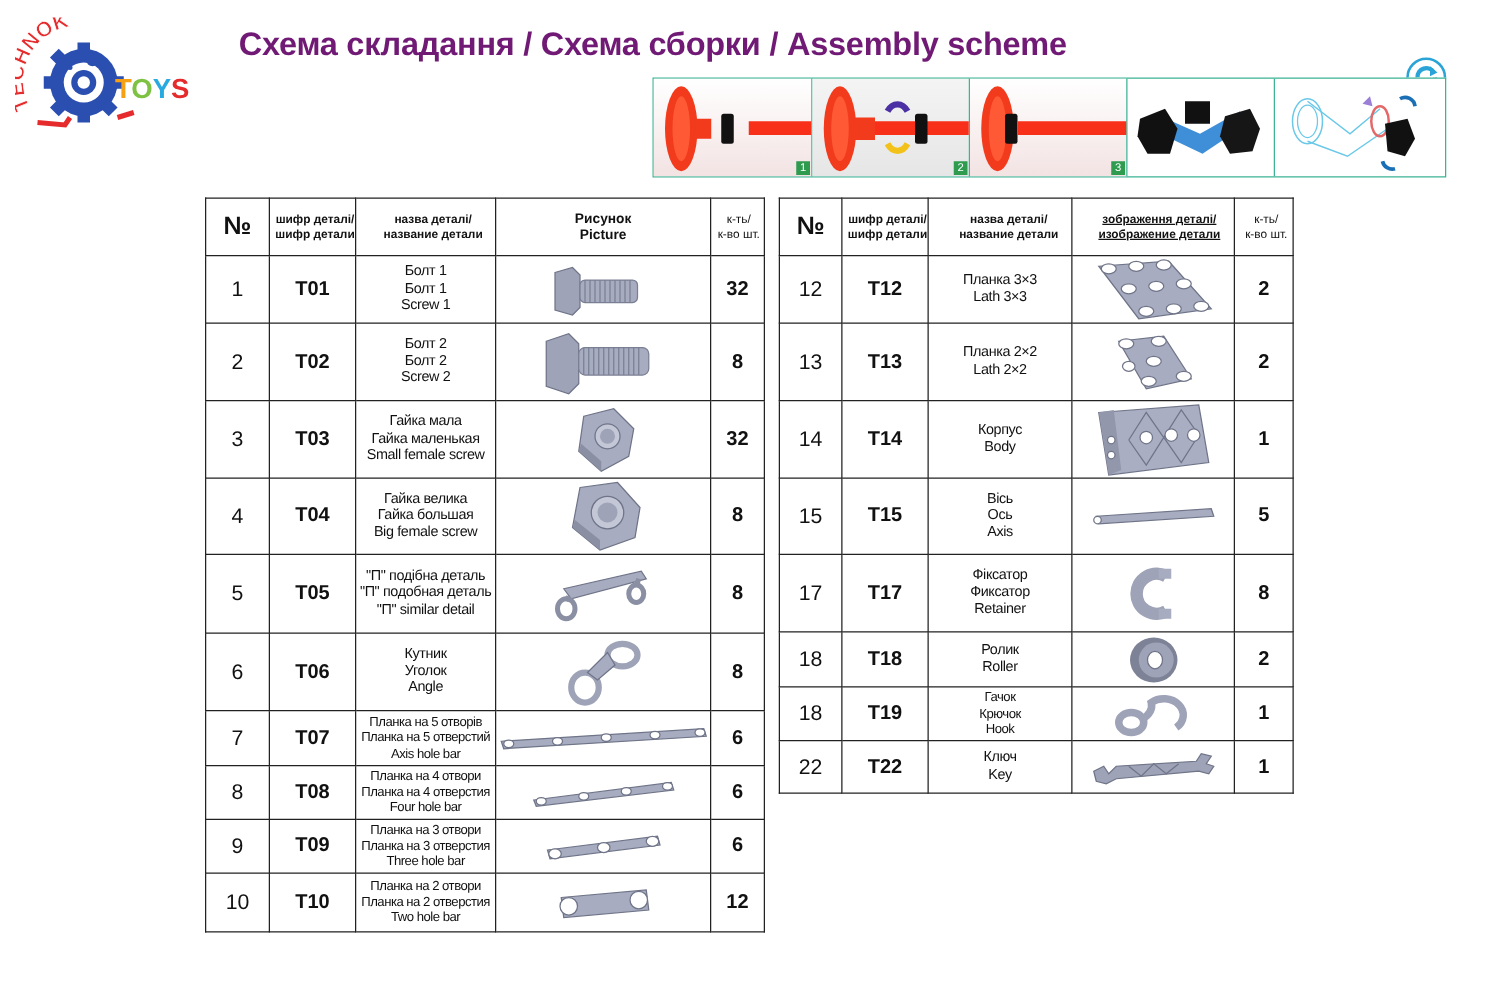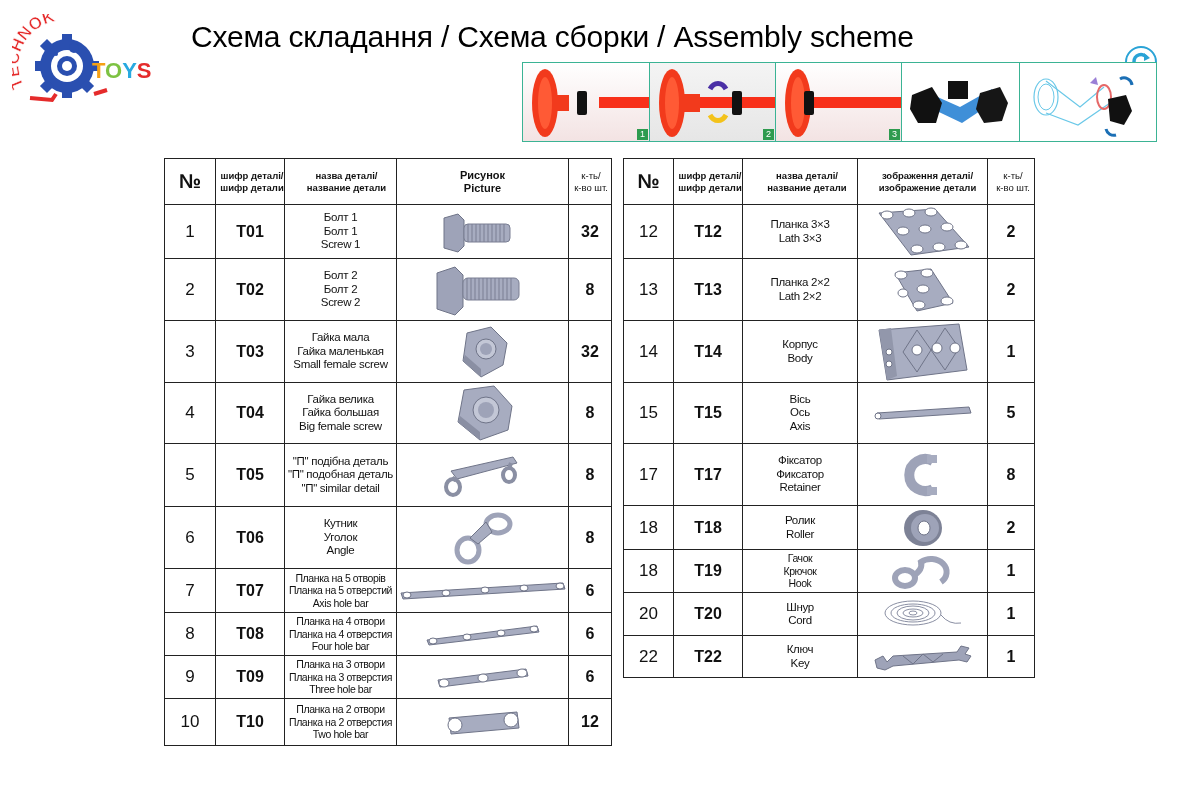--- a/index.html
+++ b/index.html
@@ -1,22 +1,22 @@
 <!DOCTYPE html>
 <html><head>
 <meta charset="utf-8">
 <style>
   html, body { margin: 0; padding: 0; background: #ffffff; }
   body { width: 1200px; height: 800px; position: relative; overflow: hidden;
          font-family: "Liberation Sans", sans-serif; color: #111; }
 
   
   .logo { position: absolute; left: 12px; top: 14px; width: 155px; height: 90px; }
-  .title { position: absolute; left: 191px; top: 20px; font-size: 30px; font-weight: normal;
-           color: #000000; letter-spacing: -0.2px; white-space: nowrap; }
+  .title { position: absolute; left: 191px; top: 20px; font-size: 26px; font-weight: bold;
+           color: #701a75; letter-spacing: -0.2px; white-space: nowrap; }
 
   
   .strip { position: absolute; left: 522px; top: 62px; width: 635px; height: 80px;
            border: 1.5px solid #3bb394; display: flex; background: #fff; box-sizing: border-box; }
   .step { position: relative; height: 100%; border-right: 1.5px solid #3bb394; overflow: hidden; box-sizing: border-box; }
   .step:last-child { border-right: none; }
   .step-badge { position: absolute; right: 1px; bottom: 1px; width: 11px; height: 11px;
                 background: #2e9b4f; color: #fff; font-size: 9px; line-height: 11px; text-align: center; }
   .refresh { position: absolute; left: 1125px; top: 46px; width: 32px; height: 32px; border-radius: 50%;
              background: #fff; border: 2px solid #2aa3d6; box-sizing: border-box; }
@@ -407,21 +407,21 @@
       <tr style="height:46px">
     <th class="h-no">№</th>
     <th class="h-small">
       <span class="name-line">шифр деталі/</span>
       <span class="name-line">шифр детали</span>
     </th>
     <th class="h-small" style="padding-left:14px !important;">
       <span class="name-line">назва деталі/</span>
       <span class="name-line">название детали</span>
     </th>
-    <th class="h-small" style="padding-left:10px !important;">
+    <th class="h-small" style="padding-left:10px !important;text-decoration:underline;">
       <span class="name-line">зображення деталі/</span>
       <span class="name-line">изображение детали</span>
     </th>
     <th class="h-small" style="padding-left:4px !important;font-weight:normal;">
       <span class="name-line">к-ть/</span>
       <span class="name-line">к-во шт.</span>
     </th>
   </tr>
 
   <tr style="height:54px">
@@ -560,41 +560,20 @@
     </td>
     <td>
       <svg class="pic" width="64" height="38" viewBox="0 0 64 38">
         <ellipse cx="14" cy="26" rx="10" ry="8" fill="none" stroke="#9ea3b8" stroke-width="6"></ellipse>
         <path d="M22,24 Q32,18 30,10 A12,10 0 1 1 50,30" fill="none" stroke="#9ea3b8" stroke-width="6"></path>
       </svg>
     </td>
     <td class="c-qty">1</td>
   </tr>
 
-  <tr style="height:43px">
-    <td class="c-no">20</td>
-    <td class="c-code">T20</td>
-    <td class="c-name">
-      <span class="name-line">Шнур</span>
-      <span class="name-line">Cord</span>
-    </td>
-    <td>
-      <svg class="pic" width="80" height="30" viewBox="0 0 80 30">
-        <g fill="none" stroke="#8a8fa3" stroke-width="1">
-          <ellipse cx="30" cy="14" rx="28" ry="12"></ellipse>
-              <ellipse cx="30" cy="14" rx="22" ry="9"></ellipse>
-              <ellipse cx="30" cy="14" rx="16" ry="7"></ellipse>
-              <ellipse cx="30" cy="14" rx="10" ry="4"></ellipse>
-              <ellipse cx="30" cy="14" rx="4" ry="2"></ellipse>
-          <path d="M58,16 Q66,26 78,24"></path>
-        </g>
-      </svg>
-    </td>
-    <td class="c-qty">1</td>
-  </tr>
 
 
   <tr style="height:42px">
     <td class="c-no">22</td>
     <td class="c-code">T22</td>
     <td class="c-name">
       <span class="name-line">Ключ</span>
       <span class="name-line">Key</span>
     </td>
     <td>

